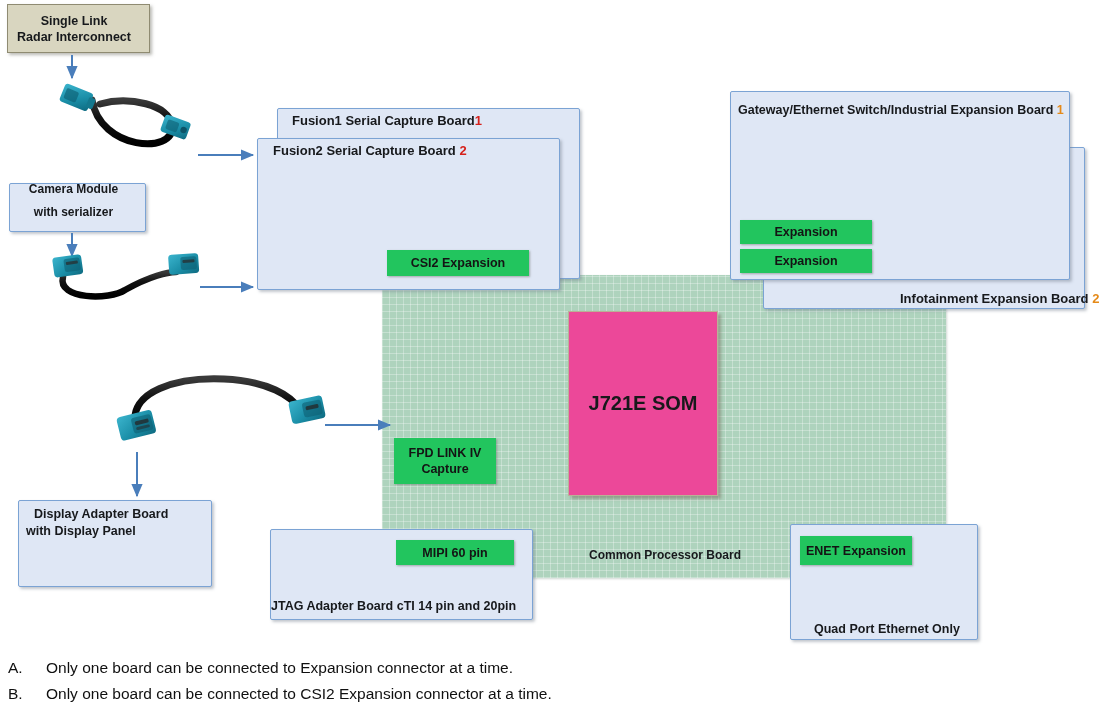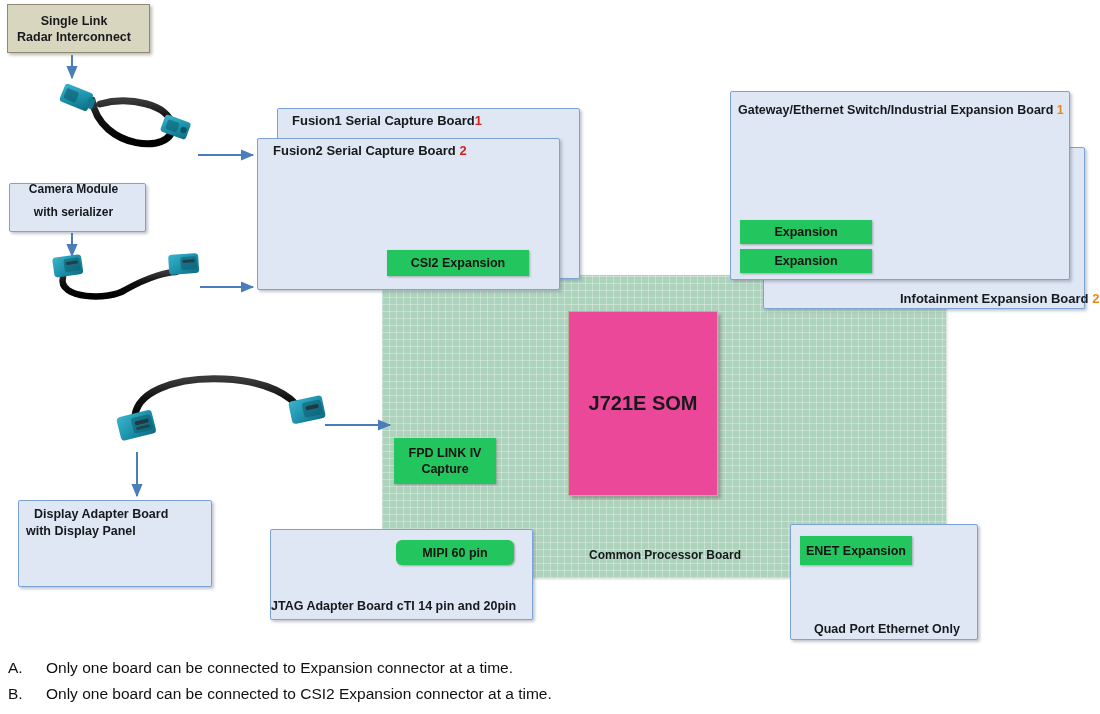--- a/index.html
+++ b/index.html
@@ -186,21 +186,21 @@
   </div>
 
   <div class="chip" style="left:740px; top:220px; width:132px; height:24px; font-size:12.5px;">
     <span>Expansion</span>
   </div>
   <div class="chip" style="left:740px; top:249px; width:132px; height:24px; font-size:12.5px;">
     <span>Expansion</span>
   </div>
 
   <div class="box board" style="left:270px; top:529px; width:263px; height:91px;"></div>
-  <div class="chip" style="left:396px; top:540px; width:118px; height:25px; font-size:12.5px;border-radius:6px;">
+  <div class="chip" style="left:396px; top:540px; width:118px; height:25px; font-size:12.5px;">
     <span>MIPI 60 pin</span>
   </div>
   <div class="label" style="left:271px; top:599px; font-size:12.5px;">JTAG Adapter Board  cTI 14 pin and 20pin</div>
 
   <div class="box board" style="left:790px; top:524px; width:188px; height:116px;"></div>
   <div class="chip" style="left:800px; top:536px; width:112px; height:29px; font-size:12.5px;">
     <span>ENET Expansion</span>
   </div>
   <div class="label" style="left:814px; top:622px; font-size:12.5px;">Quad Port Ethernet Only</div>
 

